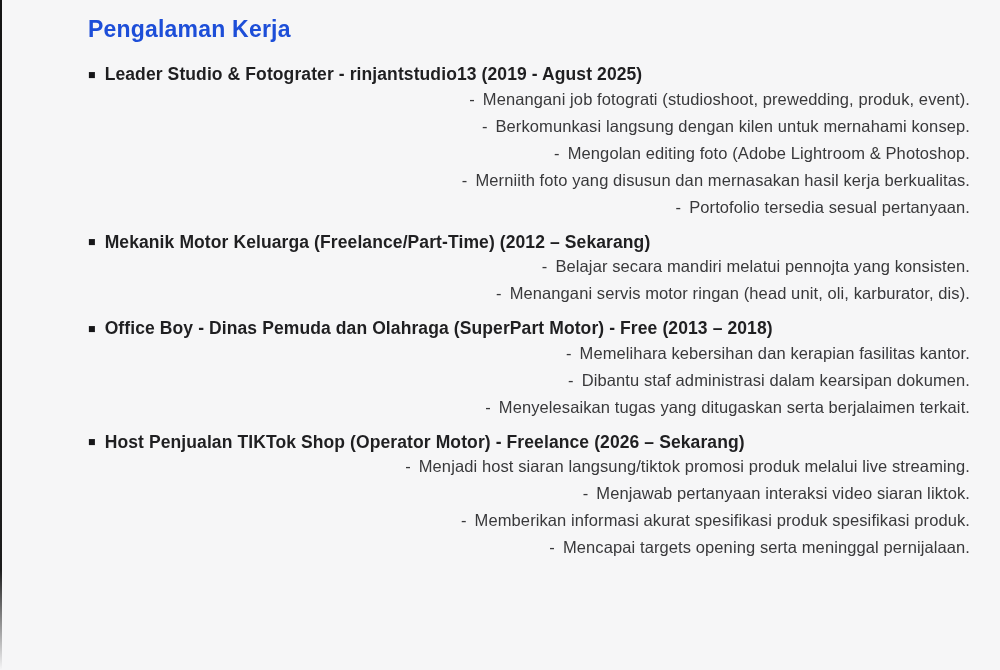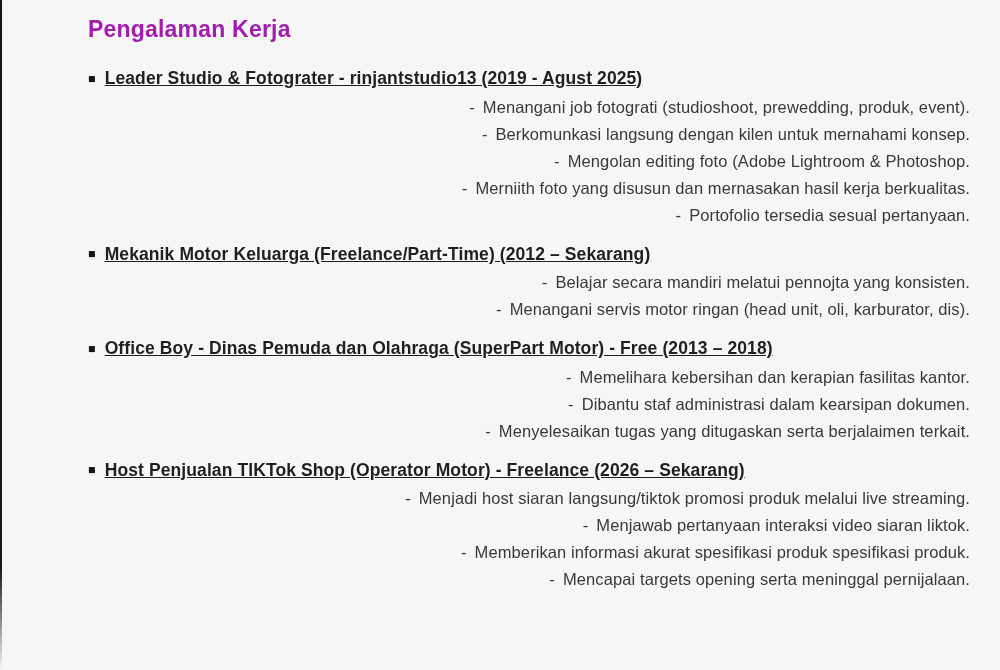--- a/index.html
+++ b/index.html
@@ -21,32 +21,31 @@
     background: linear-gradient(#151515 0%, #1c1c1c 85%, rgba(28,28,28,0) 100%);
   }
   .content {
     padding: 14px 30px 0 88px;
     white-space: nowrap;
   }
   h1.page-title {
     font-size: 23px;
     line-height: 30px;
     font-weight: 700;
-    color: #a21caf;
+    color: #1d4ed8;
     letter-spacing: 0.2px;
     margin: 0 0 20px 0;
   }
   section.job { margin-bottom: 11px; }
   .job-header {
     font-size: 17.5px;
-    line-height: 29px;
+    line-height: 21px;
     font-weight: 600;
     color: #1f1f21;
     letter-spacing: 0.1px;
-    text-decoration: underline;
   }
   .job-header .marker {
     display: inline-block;
     font-size: 12.5px;
     margin-right: 9px;
     vertical-align: 1.5px;
     color: #161618;
     font-weight: 400;
   }
   .job-item {

